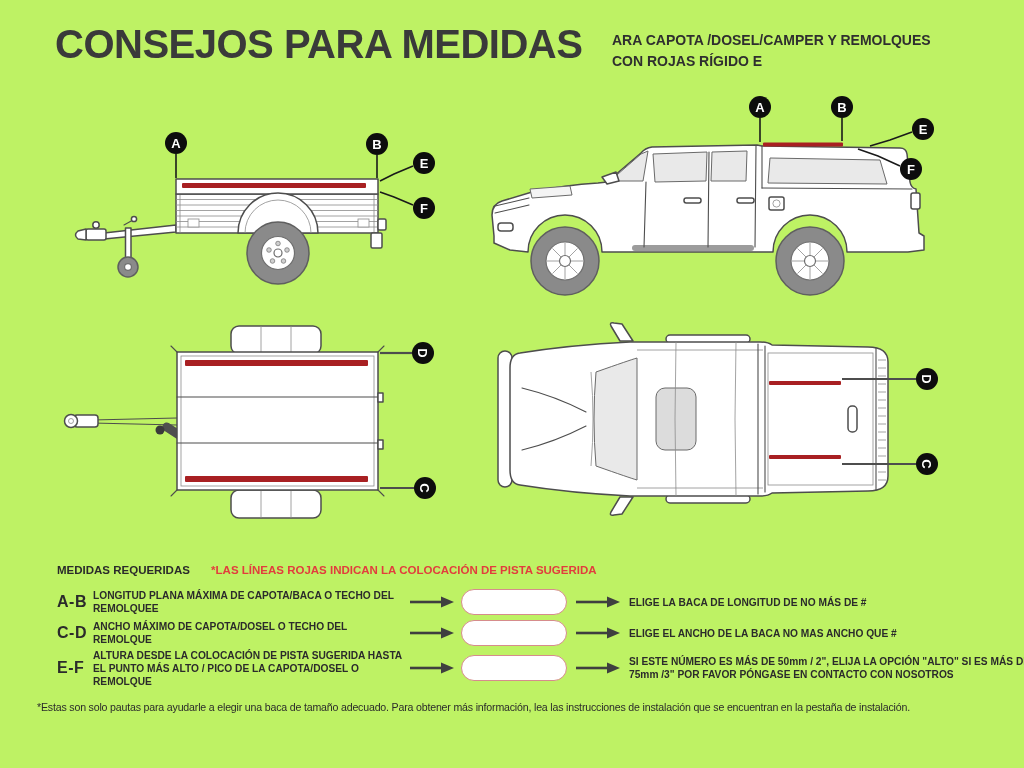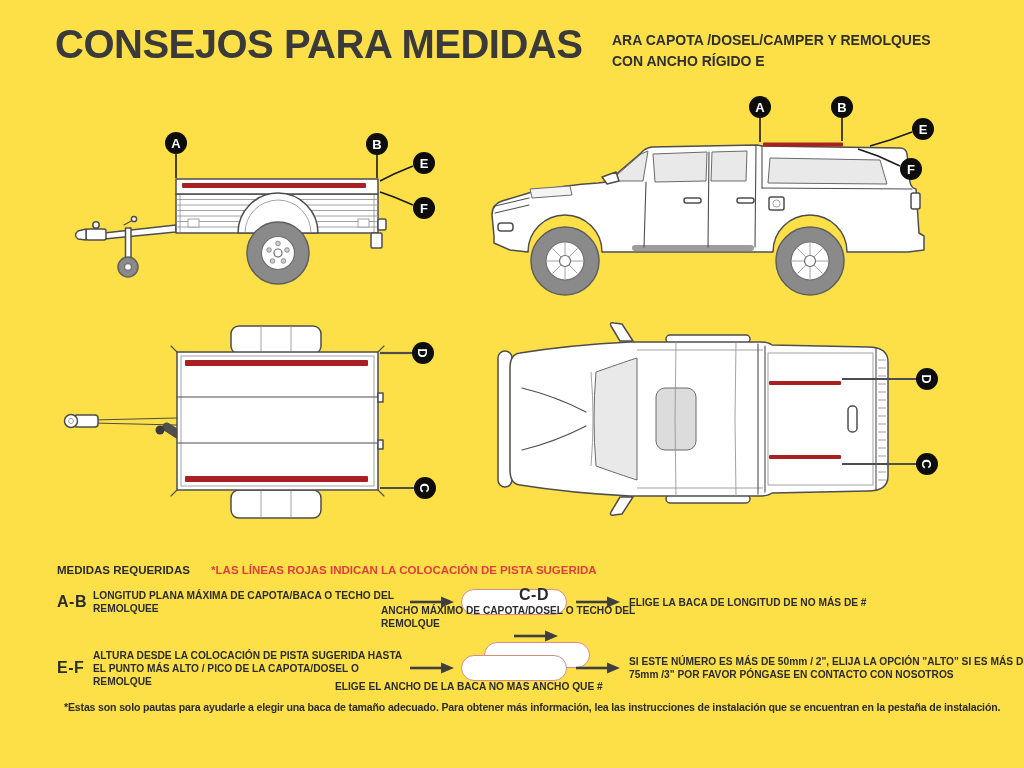--- a/index.html
+++ b/index.html
@@ -1,16 +1,16 @@
 <!DOCTYPE html>
 <html><head>
 <meta charset="utf-8">
 <style>
   html,body{margin:0;padding:0;background:#fff;}
-  .stage{position:relative;width:1024px;height:768px;background:#fde047;overflow:hidden;
+  .stage{position:relative;width:1024px;height:768px;background:#bef264;overflow:hidden;
          font-family:"Liberation Sans",sans-serif;color:#2b2b2b;}
   .title{position:absolute;left:55px;top:22px;font-size:40px;font-weight:800;
          letter-spacing:-0.5px;color:#3a3a3a;white-space:nowrap;}
   .subtitle{position:absolute;left:612px;top:30px;font-size:14px;font-weight:700;
          line-height:21px;color:#2f2f2f;white-space:nowrap;}
   svg.diagram{position:absolute;}
   
   .ol{fill:#fff;stroke:#4d4d4d;stroke-width:1.5;stroke-linejoin:round;}
   .ln{stroke:#4d4d4d;stroke-width:1.1;fill:none;stroke-linecap:round;}
   .lnt{stroke:#8c8c8c;stroke-width:0.8;fill:none;}
@@ -27,32 +27,32 @@
   
   .legend{position:absolute;left:57px;top:544px;font-size:11.5px;font-weight:700;white-space:nowrap;margin-top:20px;}
   .legend .note{color:#e23d3d;margin-left:18px;}
   .mrow{position:absolute;left:37px;width:980px;display:flex;align-items:center;padding-left:20px;box-sizing:border-box;}
   .mlabel{width:36px;flex:none;font-size:16px;font-weight:700;letter-spacing:0.5px;}
   .mdesc{width:312px;flex:none;font-size:10.2px;font-weight:700;line-height:13px;}
   .arrow{flex:none;margin:0 6px 0 4px;}
   .pill{flex:none;width:104px;height:24px;border:1.6px solid #d68c8c;border-radius:13px;background:#fff;}
   .arrow.a2{margin:0 8px 0 8px;}
   .mresult{width:404px;flex:none;font-size:10.2px;font-weight:700;line-height:13px;}
-  .footnote{position:absolute;left:37px;top:701px;font-size:10.6px;font-weight:700;
-            letter-spacing:-0.18px;white-space:nowrap;color:#2b2b2b;margin-left:27px;}
+  .footnote{position:absolute;left:37px;top:701px;font-size:10.6px;font-weight:400;
+            letter-spacing:-0.18px;white-space:nowrap;color:#2b2b2b;}
 </style>
 </head>
 <body>
 
 <div class="stage">
 
   <div class="title">CONSEJOS PARA MEDIDAS</div>
   <div class="subtitle">
     <span>ARA CAPOTA /DOSEL/CAMPER Y REMOLQUES</span><br>
-    <span>CON ANCHO RÍGIDO E</span>
+    <span>CON ROJAS RÍGIDO E</span>
   </div>
 
   <svg class="diagram" style="left:40px;top:95px;" width="420" height="215" viewBox="0 0 420 215">
     <g>
 
       <polygon class="ol" points="136,130 64,138 64,144 136,137"></polygon>
       <rect class="ol" x="46" y="134" width="20" height="11" rx="2"></rect>
       <path class="ol" d="M38,136 L46,134 L46,145 L38,144 Q33,140 38,136 Z"></path>
       <circle class="ol" cx="56" cy="130" r="3.2"></circle>
 
@@ -325,21 +325,21 @@
       <polygon points="32,0.5 45,6 32,11.5" fill="#3f3f3f"></polygon>
       </svg>
     <div class="pill"></div>
     <svg class="arrow a2" width="46" height="12">
       <line x1="1" y1="6" x2="33" y2="6" stroke="#3f3f3f" stroke-width="2.6"></line>
       <polygon points="32,0.5 45,6 32,11.5" fill="#3f3f3f"></polygon>
       </svg>
     <div class="mresult">ELIGE LA BACA DE LONGITUD DE NO MÁS DE #</div>
   </div>
 
-  <div class="mrow" style="top:586px;height:28px;flex-direction:column;">
+  <div class="mrow" style="top:619px;height:28px;">
     <div class="mlabel">C-D</div>
     <div class="mdesc">ANCHO MÁXIMO DE CAPOTA/DOSEL O TECHO DEL REMOLQUE</div>
     <svg class="arrow" width="46" height="12">
       <line x1="1" y1="6" x2="33" y2="6" stroke="#3f3f3f" stroke-width="2.6"></line>
       <polygon points="32,0.5 45,6 32,11.5" fill="#3f3f3f"></polygon>
       </svg>
     <div class="pill"></div>
     <svg class="arrow a2" width="46" height="12">
       <line x1="1" y1="6" x2="33" y2="6" stroke="#3f3f3f" stroke-width="2.6"></line>
       <polygon points="32,0.5 45,6 32,11.5" fill="#3f3f3f"></polygon>

